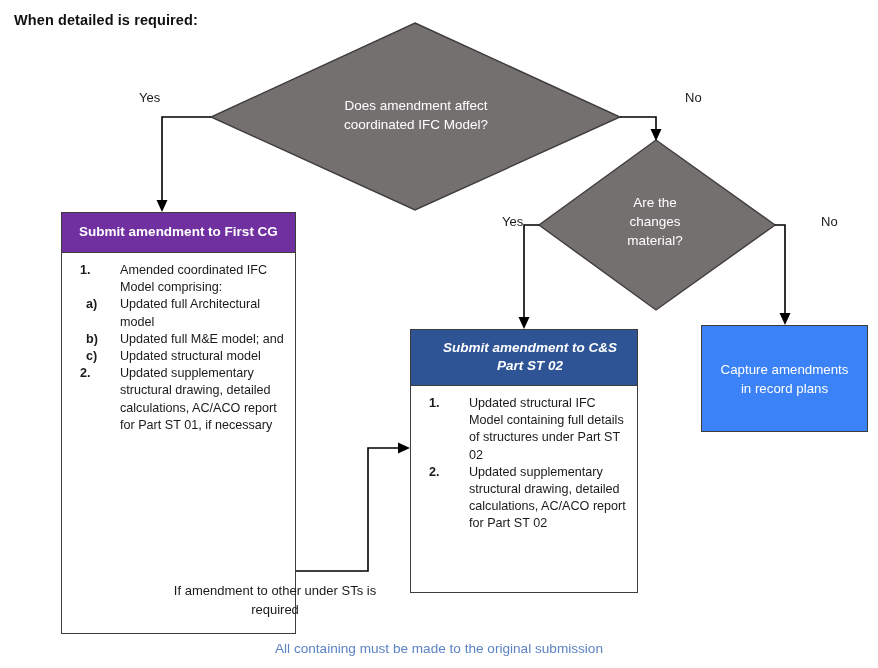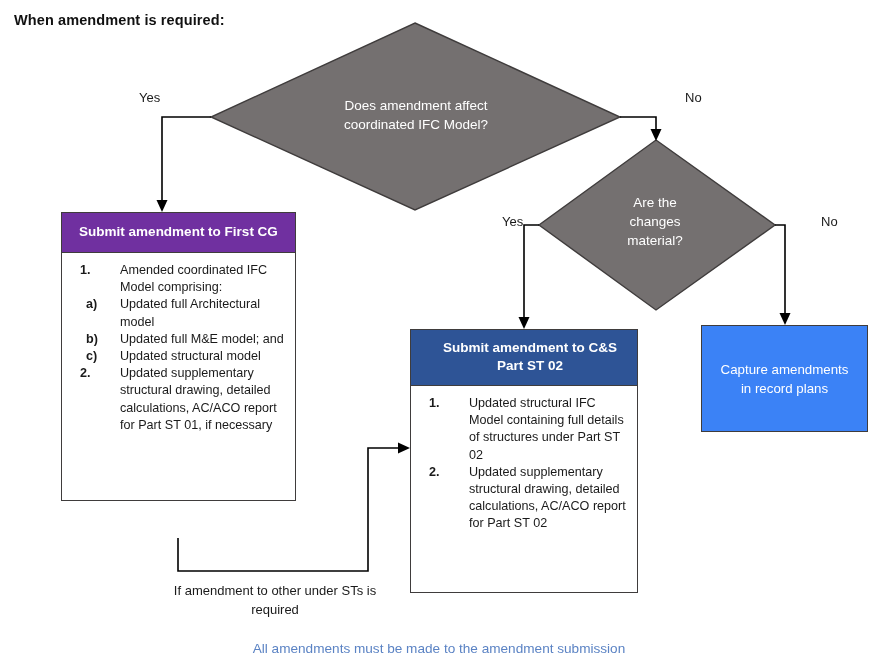--- a/index.html
+++ b/index.html
@@ -96,32 +96,33 @@
   .proc-header {
     box-sizing: border-box;
     color: #ffffff;
     font-weight: bold;
     font-size: 13.5px;
     line-height: 18px;
     text-align: center;
     white-space: pre-line;
   }
 
-  #box-first-cg { left: 61px; top: 212px; width: 235px; height: 289px; }
+  #box-first-cg { left: 61px; top: 212px; width: 235px; height: 422px; }
   #box-first-cg .proc-header {
     background: #7030A0;
     border-bottom: 1.4px solid #3f3c3c;
     padding: 10px 6px 11px 6px;
   }
 
   #box-cs-st02 { left: 410px; top: 329px; width: 228px; height: 264px; }
   #box-cs-st02 .proc-header {
     background: #2E5496;
     border-bottom: 1.4px solid #3f3c3c;
     padding: 9px 6px 10px 18px;
+    font-style: italic;
   }
 
   
   .proc-body { padding: 9px 10px 8px 10px; }
 
   .olist { margin: 0; padding: 0; list-style: none; }
   .olist li {
     display: flex;
     font-size: 12.6px;
     line-height: 17.2px;
@@ -186,21 +187,21 @@
     font-size: 13.6px;
     color: #5B83C4;
     white-space: nowrap;
   }
 </style>
 </head>
 <body>
 
 <div id="canvas">
 
-  <div id="page-title">When amendment is required:</div>
+  <div id="page-title">When detailed is required:</div>
 
   <svg id="connectors" viewBox="0 0 878 668" width="878" height="668">
 
     <polygon class="diamond" points="415,23 620,117 415,210 211,117"></polygon>
 
     <polygon class="diamond" points="656,140 775,225 656,310 539,225"></polygon>
 
     <polyline points="211,117 162,117 162,205"></polyline>
     <polygon class="arrowhead" points="162,212 156.5,200 167.5,200"></polygon>
 
@@ -279,15 +280,15 @@
   </div>
 
   <div id="box-capture">
     <div class="capture-text">Capture amendments
 in record plans</div>
   </div>
 
   <div id="loopback-caption">If amendment to other under STs is
 required</div>
 
-  <div id="footer-note">All amendments must be made to the amendment submission</div>
+  <div id="footer-note">All containing must be made to the original submission</div>
 
 </div>
 
 </body></html>

